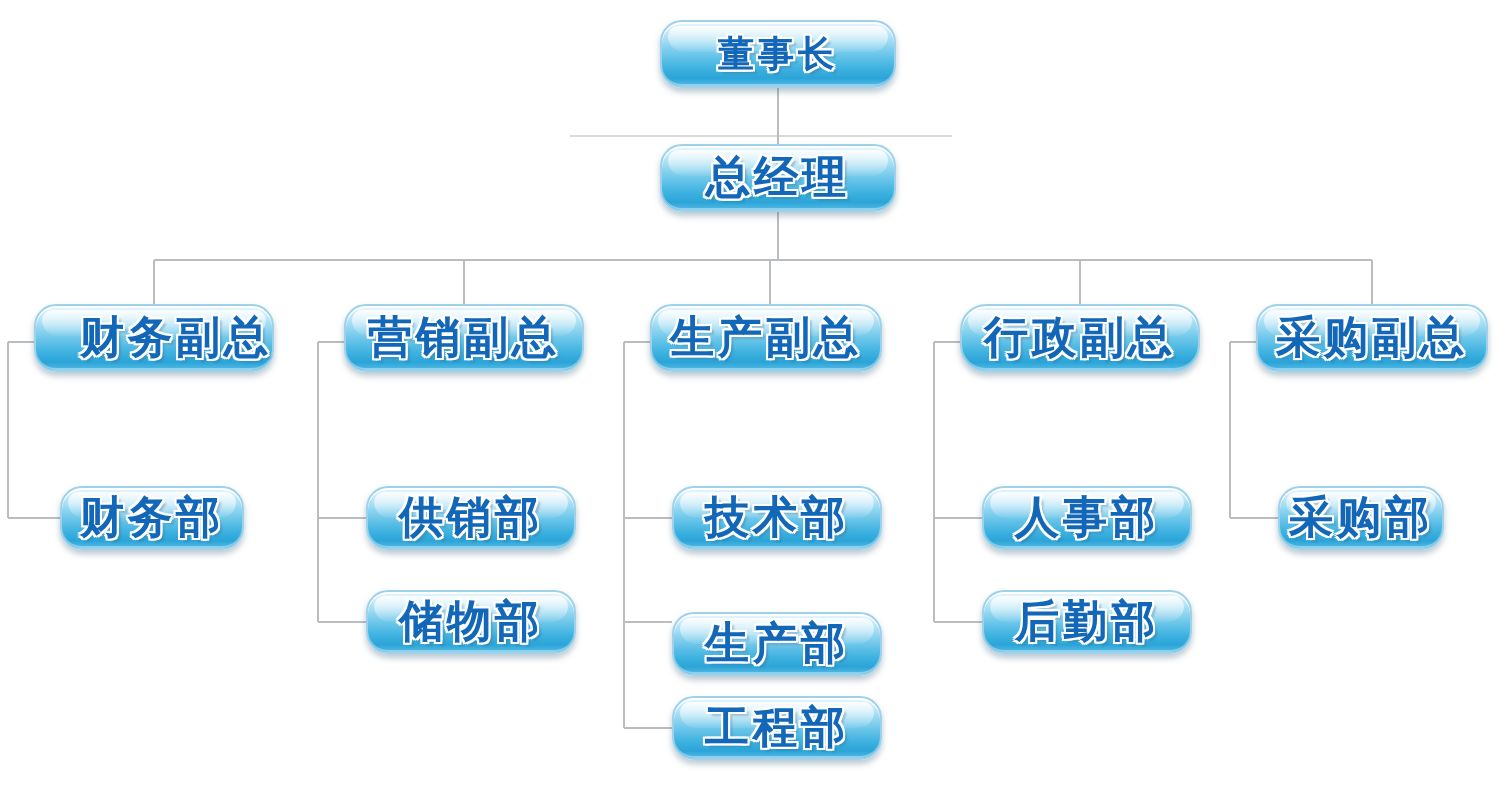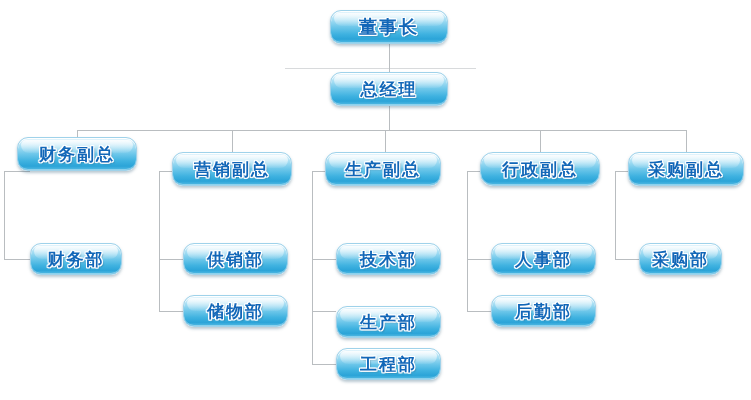--- a/index.html
+++ b/index.html
@@ -53,21 +53,21 @@
     right: 3px;
     top: 2px;
     height: 42%;
     border-radius: 9px 9px 14px 14px;
     background: linear-gradient(to bottom, rgba(255,255,255,0.85), rgba(255,255,255,0.06));
     pointer-events: none;
   }
   .node-label {
     position: relative;
     z-index: 2;
-    font-size: 17px;
+    font-size: 22px;
     font-weight: bold;
     letter-spacing: 2px;
     color: #1267b8;
     white-space: nowrap;
     text-shadow:
       -1px -1px 0 #ffffff,
        1px -1px 0 #ffffff,
       -1px  1px 0 #ffffff,
        1px  1px 0 #ffffff,
        0   -1px 0 #ffffff,
@@ -112,21 +112,21 @@
       <line x1="615" y1="171" x2="615" y2="259" stroke="#b9bdc0" stroke-width="1" shape-rendering="crispEdges"></line>
       <line x1="615" y1="259" x2="639" y2="259" stroke="#b9bdc0" stroke-width="1" shape-rendering="crispEdges"></line>
     </svg>
   <div id="node-layer">
       <div class="node level-1" style="left: 330px; top: 10px; width: 118px; height: 34px;">
         <span class="node-label">董事长</span>
       </div>
       <div class="node level-2" style="left: 330px; top: 72px; width: 118px; height: 34px;">
         <span class="node-label">总经理</span>
       </div>
-      <div class="node level-3" style="left: 17px; top: 137px; width: 120px; height: 34px;">
+      <div class="node level-3" style="left: 17px; top: 152px; width: 120px; height: 34px; justify-content: flex-end;">
         <span class="node-label">财务副总</span>
       </div>
       <div class="node level-3" style="left: 172px; top: 152px; width: 120px; height: 34px;">
         <span class="node-label">营销副总</span>
       </div>
       <div class="node level-3" style="left: 325px; top: 152px; width: 116px; height: 34px;">
         <span class="node-label">生产副总</span>
       </div>
       <div class="node level-3" style="left: 480px; top: 152px; width: 120px; height: 34px; border-radius: 13px;">
         <span class="node-label">行政副总</span>

